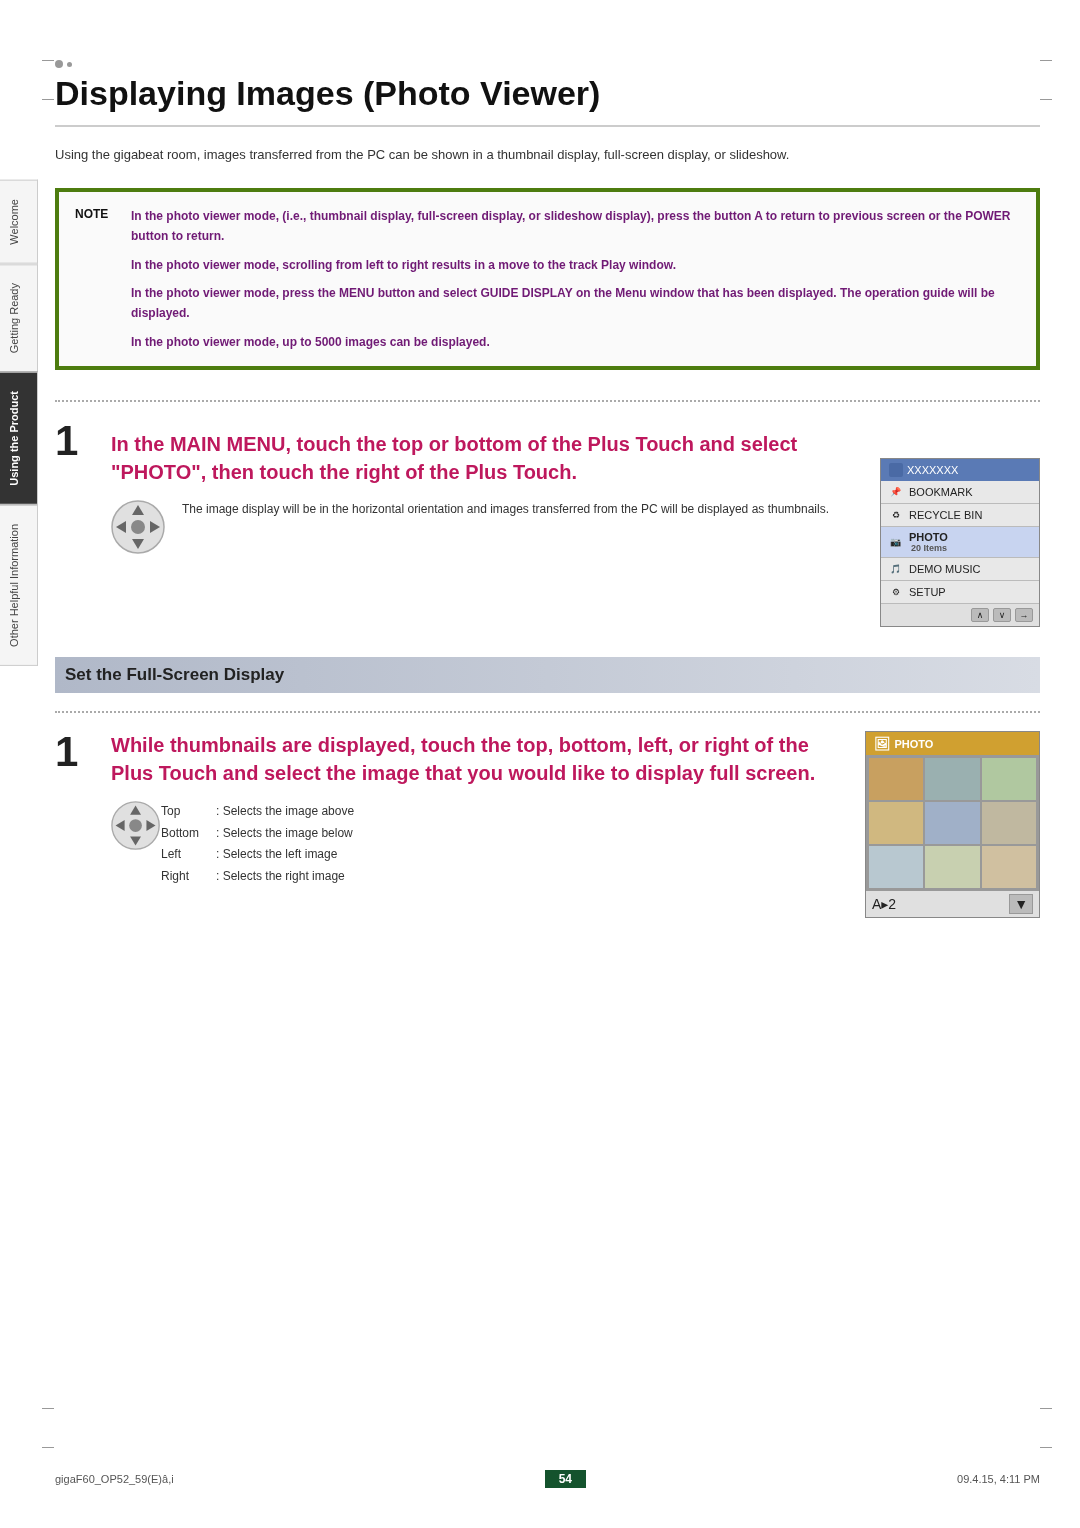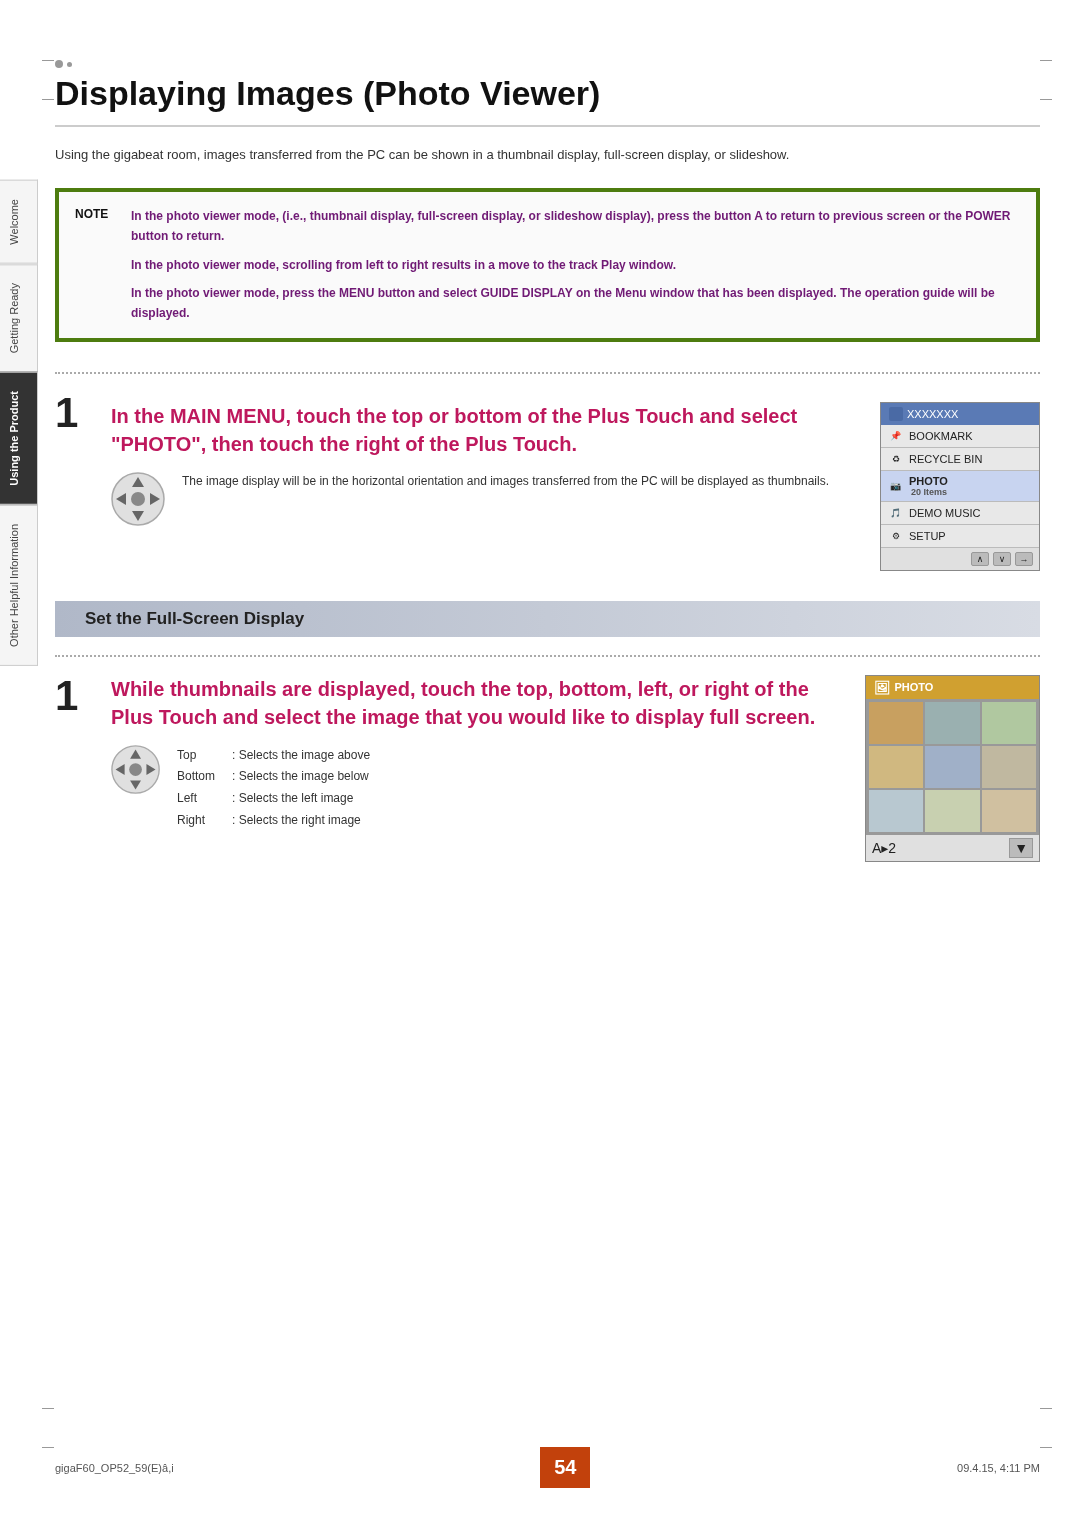--- a/index.html
+++ b/index.html
@@ -165,20 +165,21 @@
       height: 100%;
     }
 
     
     .menu-mockup {
       width: 160px;
       border: 1px solid #888;
       background: #c4b5fd;
       font-size: 11px;
       flex-shrink: 0;
+      margin-top: 28px;
     }
     .menu-mockup .menu-header {
       background: #5a7ab5;
       color: #fff;
       padding: 4px 8px;
       font-size: 11px;
       display: flex;
       align-items: center;
       gap: 4px;
     }
@@ -227,21 +228,21 @@
       display: flex; align-items: center; justify-content: center;
       font-size: 9px;
     }
 
     
     .section-heading {
       background: linear-gradient(to right, #b0b8c8, #d8dce4);
       color: #222;
       font-size: 17px;
       font-weight: bold;
-      padding: 8px 30px;
+      padding: 8px 10px;
       margin-bottom: 18px;
       margin-top: 10px;
     }
 
     
     .photo-mockup {
       width: 175px;
       border: 1px solid #888;
       background: #ddd;
       flex-shrink: 0;
@@ -306,24 +307,24 @@
       bottom: 40px;
       left: 55px;
       right: 40px;
       display: flex;
       justify-content: space-between;
       align-items: center;
       font-size: 11px;
       color: #555;
     }
     .page-num-badge {
-      background: #c2410c;
+      background: #14532d;
       color: #fff;
-      padding: 9px 14px;
-      font-size: 20px;
+      padding: 2px 14px;
+      font-size: 12px;
       font-weight: bold;
     }
 
     
     .reg-mark {
       position: absolute;
       width: 12px;
       height: 40px;
       border-top: 1px solid #999;
       border-bottom: 1px solid #999;
@@ -366,20 +367,21 @@
   <h1 class="page-title">Displaying Images (Photo Viewer)</h1>
 
   <p class="intro-text">Using the gigabeat room, images transferred from the PC can be shown in a thumbnail display, full-screen display, or slideshow.</p>
 
   <div class="note-block">
     <span class="note-label">NOTE</span>
     <div class="note-content">
       <p>In the photo viewer mode, (i.e., thumbnail display, full-screen display, or slideshow display), press the button A to return to previous screen or the POWER button to return.</p>
       <p>In the photo viewer mode, scrolling from left to right results in a move to the track Play window.</p>
       <p>In the photo viewer mode, press the MENU button and select <strong>GUIDE DISPLAY</strong> on the Menu window that has been displayed. The operation guide will be displayed.</p>
+      <p>In the photo viewer mode, up to 5000 images can be displayed.</p>
     </div>
   </div>
 
   <hr class="dotted-sep">
   <div class="step-block">
     <span class="step-number">1</span>
     <div class="step-content">
       <div class="step-image-area">
         <div style="flex:1;">
           <p class="step-title">In the MAIN MENU, touch the top or bottom of the Plus Touch and select "PHOTO", then touch the right of the Plus Touch.</p>
@@ -440,21 +442,21 @@
   <div class="section-heading">Set the Full-Screen Display</div>
 
   <hr class="dotted-sep">
 
   <div class="step-block">
     <span class="step-number">1</span>
     <div class="step-content">
       <div class="step2-content">
         <div style="flex:1;">
           <p class="step-title">While thumbnails are displayed, touch the top, bottom, left, or right of the Plus Touch and select the image that you would like to display full screen.</p>
-          <div style="display:flex; gap:16px; align-items:flex-start; margin-top:12px;">
+          <div style="display:flex; gap:0; align-items:flex-start; margin-top:12px;">
 
             <div class="plus-touch" style="width:50px;height:50px;flex-shrink:0;">
               <svg viewBox="0 0 55 55" xmlns="http://www.w3.org/2000/svg">
                 <circle cx="27" cy="27" r="26" fill="#e0e0e0" stroke="#aaa" stroke-width="1.5"></circle>
                 <polygon points="27,5 21,15 33,15" fill="#666"></polygon>
                 <polygon points="27,49 21,39 33,39" fill="#666"></polygon>
                 <polygon points="5,27 15,21 15,33" fill="#666"></polygon>
                 <polygon points="49,27 39,21 39,33" fill="#666"></polygon>
                 <circle cx="27" cy="27" r="7" fill="#888"></circle>
               </svg>

